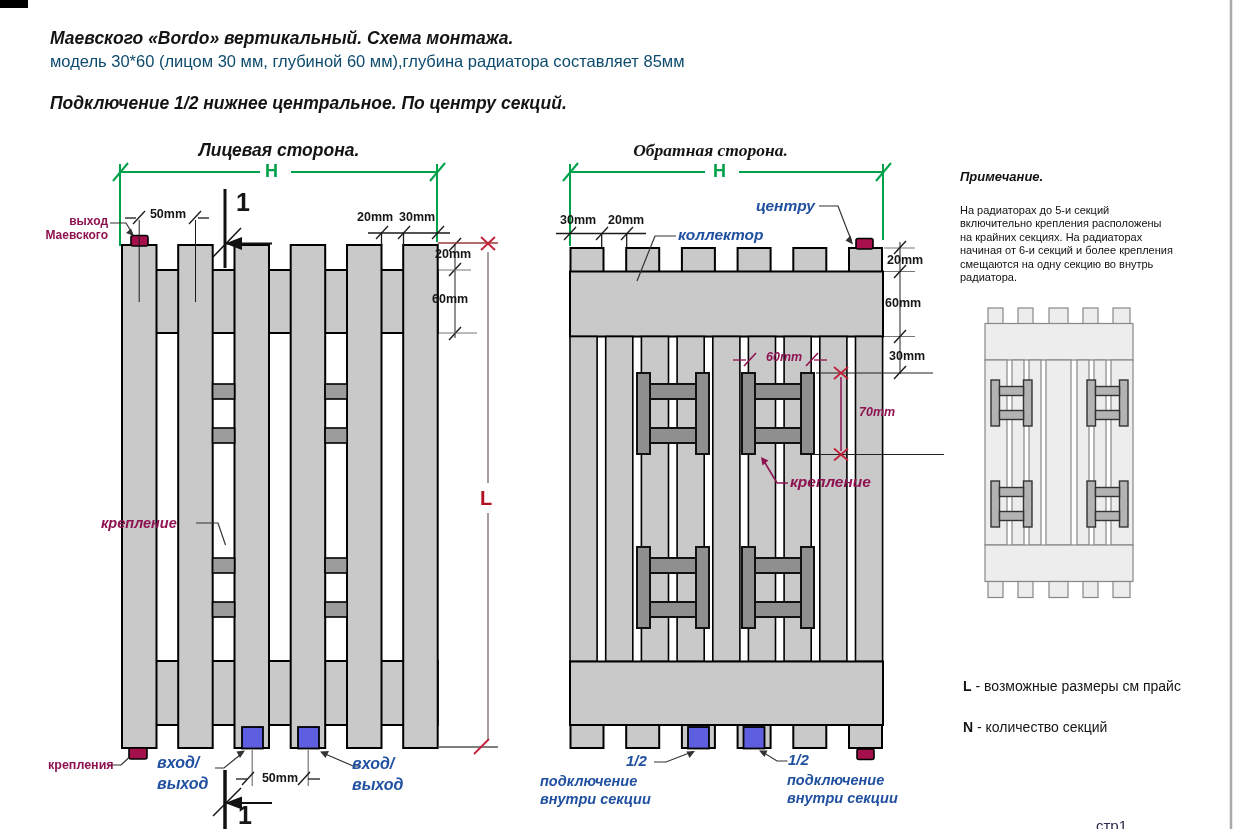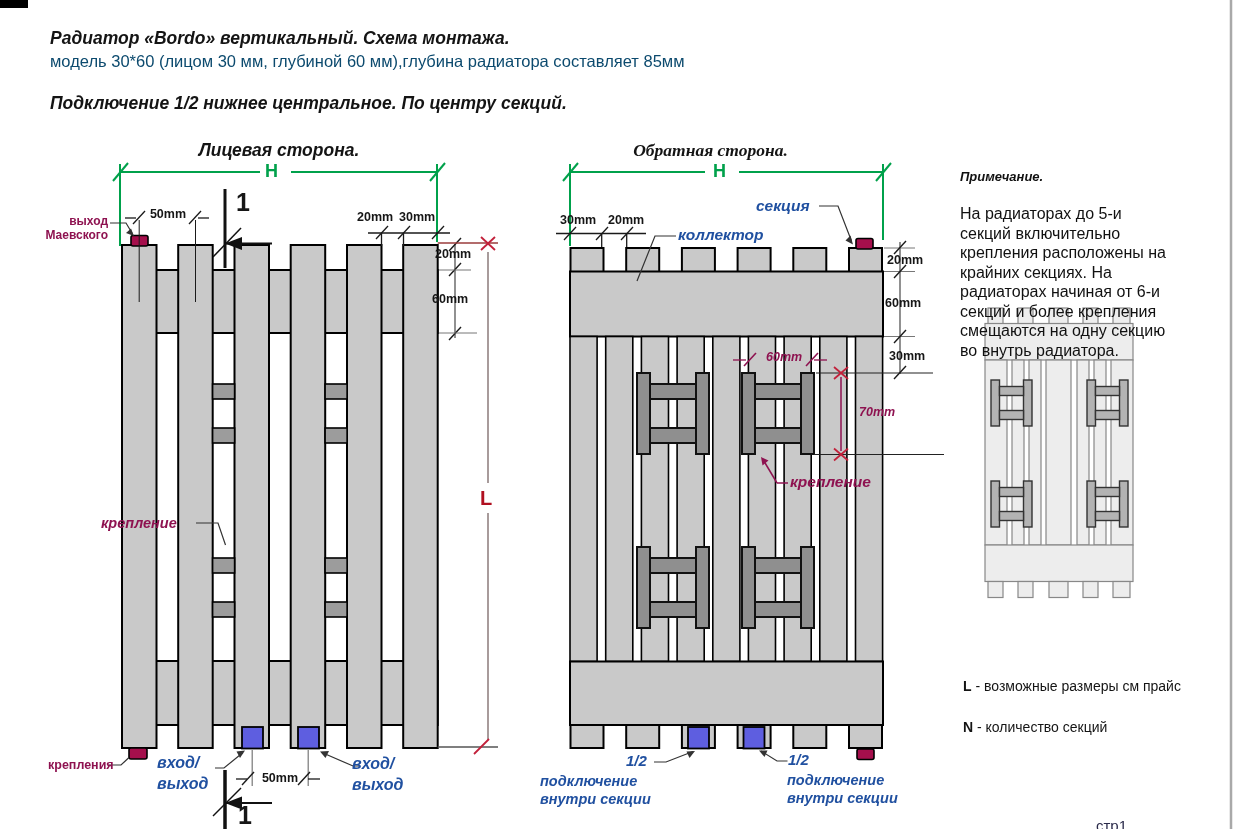--- a/index.html
+++ b/index.html
@@ -11,21 +11,21 @@
   .title2{font-size:16.5px;color:#0c4a6e;}
   .caption{font-size:17.5px;font-weight:bold;font-style:italic;text-align:center;color:#141414;}
   .hdim{font-size:18px;font-weight:bold;color:#00A14B;}
   .dim{font-size:12.5px;font-weight:bold;color:#161616;}
   .dimred{font-size:12.5px;font-weight:bold;font-style:italic;color:#8E1250;}
   .marker1{font-size:25px;font-weight:bold;color:#161616;}
   .maroon{color:#8E1250;font-weight:bold;}
   .bluelbl{color:#2050A0;font-weight:bold;font-style:italic;}
   .ldim{font-size:20px;font-weight:bold;color:#B01020;}
   .note-head{font-size:13px;font-weight:bold;font-style:italic;margin:0 0 2px 0;}
-  .note-body{font-size:16px;line-height:1.22;margin:0;}
+  .note-body{font-size:11px;line-height:1.22;margin:0;}
   .legend{font-size:14px;line-height:1.45;color:#141414;}
   .pagefoot{font-size:15px;color:#2a2a4a;}
 </style>
 </head>
 <body>
 
 <div id="page">
 
 <svg id="bg" width="1236" height="829" viewBox="0 0 1236 829">
   <defs>
@@ -286,21 +286,21 @@
     <rect x="1049" y="581.5" width="19" height="16"></rect>
     <rect x="1083" y="581.5" width="15" height="16"></rect>
     <rect x="1113" y="581.5" width="17" height="16"></rect>
     <use href="#bracketMini" x="991" y="380"></use>
     <use href="#bracketMini" x="1087" y="380"></use>
     <use href="#bracketMini" x="991" y="481"></use>
     <use href="#bracketMini" x="1087" y="481"></use>
   </g>
 </svg>
 
-<div class="lbl title1" style="left:50px;top:28px;">Радиатор «Bordo» вертикальный. Схема монтажа.</div>
+<div class="lbl title1" style="left:50px;top:28px;">Маевского «Bordo» вертикальный. Схема монтажа.</div>
 <div class="lbl title2" style="left:50px;top:52px;">модель 30*60 (лицом 30 мм, глубиной 60 мм),глубина радиатора составляет 85мм</div>
 <div class="lbl title1" style="left:50px;top:93px;">Подключение 1/2 нижнее центральное. По центру секций.</div>
 
 <div class="lbl caption" style="left:120px;top:140px;width:318px;">Лицевая сторона.</div>
 <div class="lbl hdim" style="left:265px;top:161px;">H</div>
 <div class="lbl marker1" style="left:236px;top:188px;">1</div>
 <div class="lbl dim" style="left:141px;top:207px;width:54px;text-align:center;">50mm</div>
 <div class="lbl dim" style="left:357px;top:210px;">20mm</div>
 <div class="lbl dim" style="left:399px;top:210px;">30mm</div>
 <div class="lbl dim" style="left:435px;top:247px;">20mm</div>
@@ -314,21 +314,21 @@
 выход</div>
 <div class="lbl bluelbl" style="left:352px;top:754px;font-size:16px;line-height:1.3;">вход/
 выход</div>
 <div class="lbl dim" style="left:253px;top:771px;width:54px;text-align:center;">50mm</div>
 <div class="lbl marker1" style="left:238px;top:801px;">1</div>
 
 <div class="lbl caption" style="left:554px;top:140px;width:313px;font-family:Liberation Serif, serif;">Обратная сторона.</div>
 <div class="lbl hdim" style="left:713px;top:161px;">H</div>
 <div class="lbl dim" style="left:560px;top:213px;">30mm</div>
 <div class="lbl dim" style="left:608px;top:213px;">20mm</div>
-<div class="lbl bluelbl" style="left:756px;top:197px;font-size:15.5px;">секция</div>
+<div class="lbl bluelbl" style="left:756px;top:197px;font-size:15.5px;">центру</div>
 <div class="lbl bluelbl" style="left:678px;top:226px;font-size:15.5px;">коллектор</div>
 <div class="lbl dim" style="left:887px;top:253px;">20mm</div>
 <div class="lbl dim" style="left:885px;top:296px;">60mm</div>
 <div class="lbl dim" style="left:889px;top:349px;">30mm</div>
 <div class="lbl dimred" style="left:766px;top:350px;">60mm</div>
 <div class="lbl dimred" style="left:847px;top:405px;margin-left:12px;">70mm</div>
 <div class="lbl maroon" style="left:790px;top:473px;font-size:15.5px;font-style:italic;">крепление</div>
 <div class="lbl bluelbl" style="left:626px;top:752px;font-size:15px;">1/2</div>
 <div class="lbl bluelbl" style="left:788px;top:751px;font-size:15px;">1/2</div>
 <div class="lbl bluelbl" style="left:540px;top:772px;font-size:14.5px;line-height:1.25;">подключение

